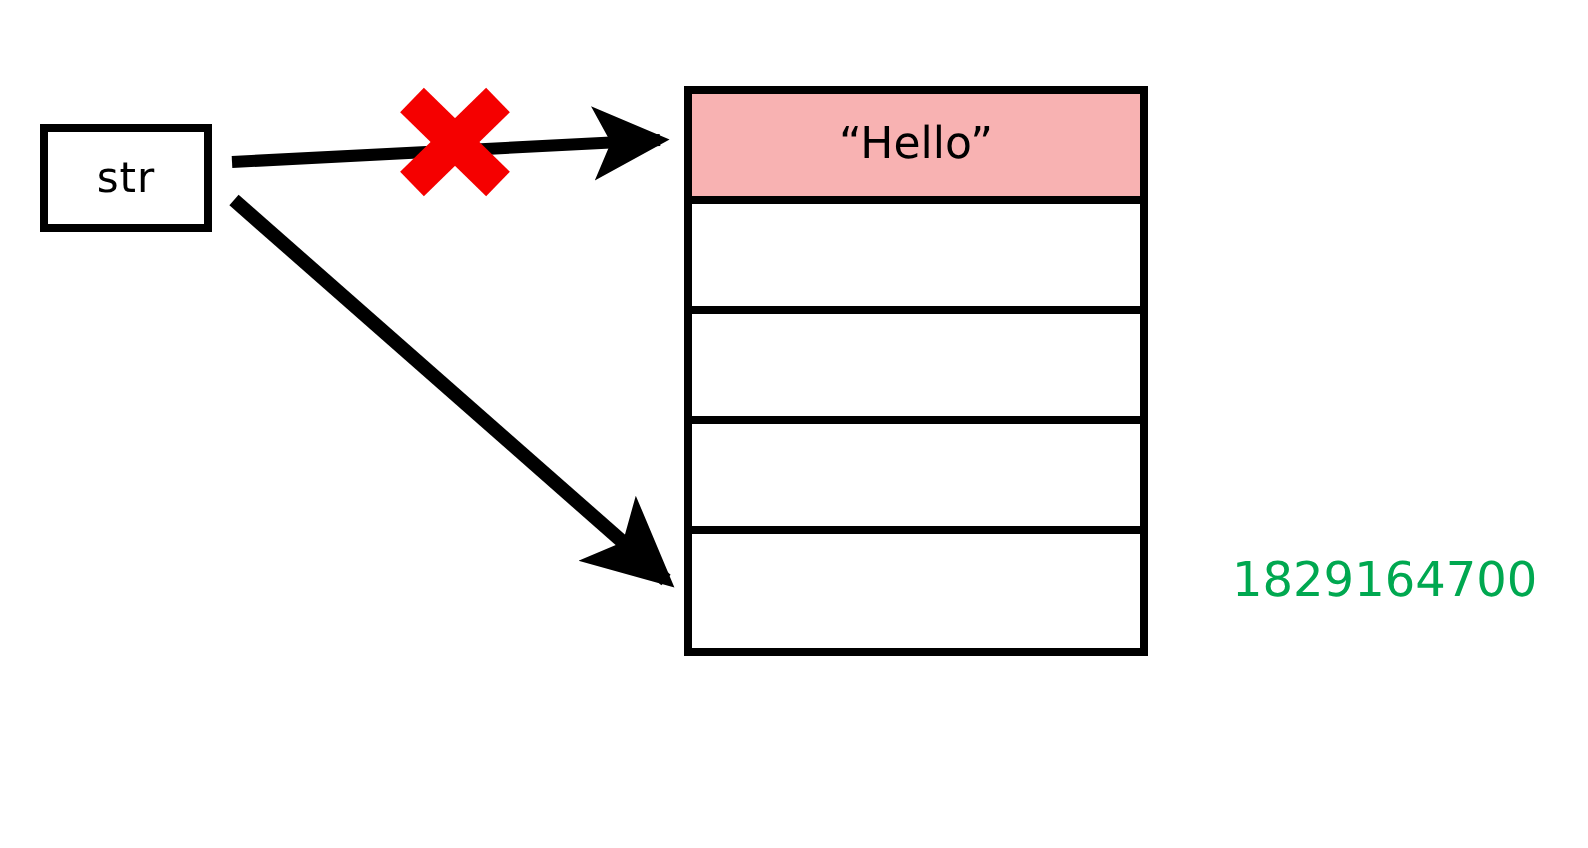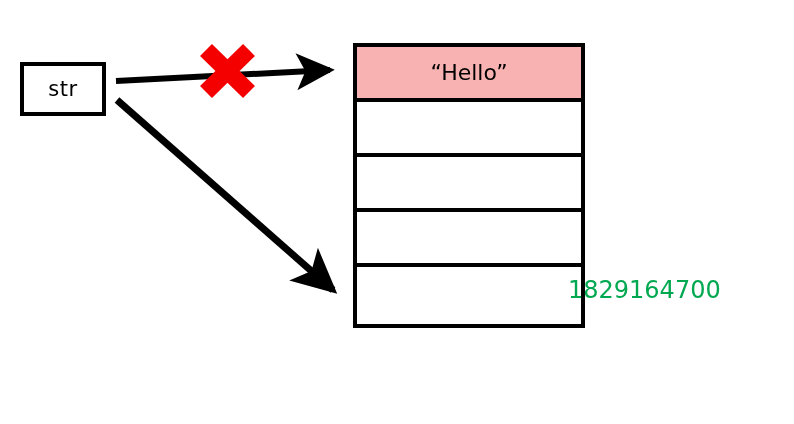--- a/index.html
+++ b/index.html
@@ -40,21 +40,21 @@
   .var-box-label {
     font-size: 21px;
     color: #000000;
     line-height: 1;
     letter-spacing: 0.5px;
   }
 
   
   .mem-table {
     position: absolute;
-    left: 353px;
+    left: 342px;
     top: 43px;
     width: 232px;
     box-sizing: border-box;
     border: 4px solid #000000;
     background: #f9a8d4;
   }
   .mem-row {
     height: 55px;
     box-sizing: border-box;
     border-bottom: 4px solid #000000;
@@ -79,21 +79,21 @@
 
   
   .addr {
     position: absolute;
     font-size: 24px;
     color: #00a850;
     line-height: 1;
     white-space: nowrap;
   }
   .addr-1 { left: 598px; top: 59px; }
-  .addr-2 { left: 568px; top: 278px; text-align: right; }
+  .addr-2 { left: 616px; top: 278px; text-align: right; }
 
   svg.overlay {
     position: absolute;
     left: 0;
     top: 0;
     width: 794px;
     height: 424px;
     pointer-events: none;
   }
 </style>

